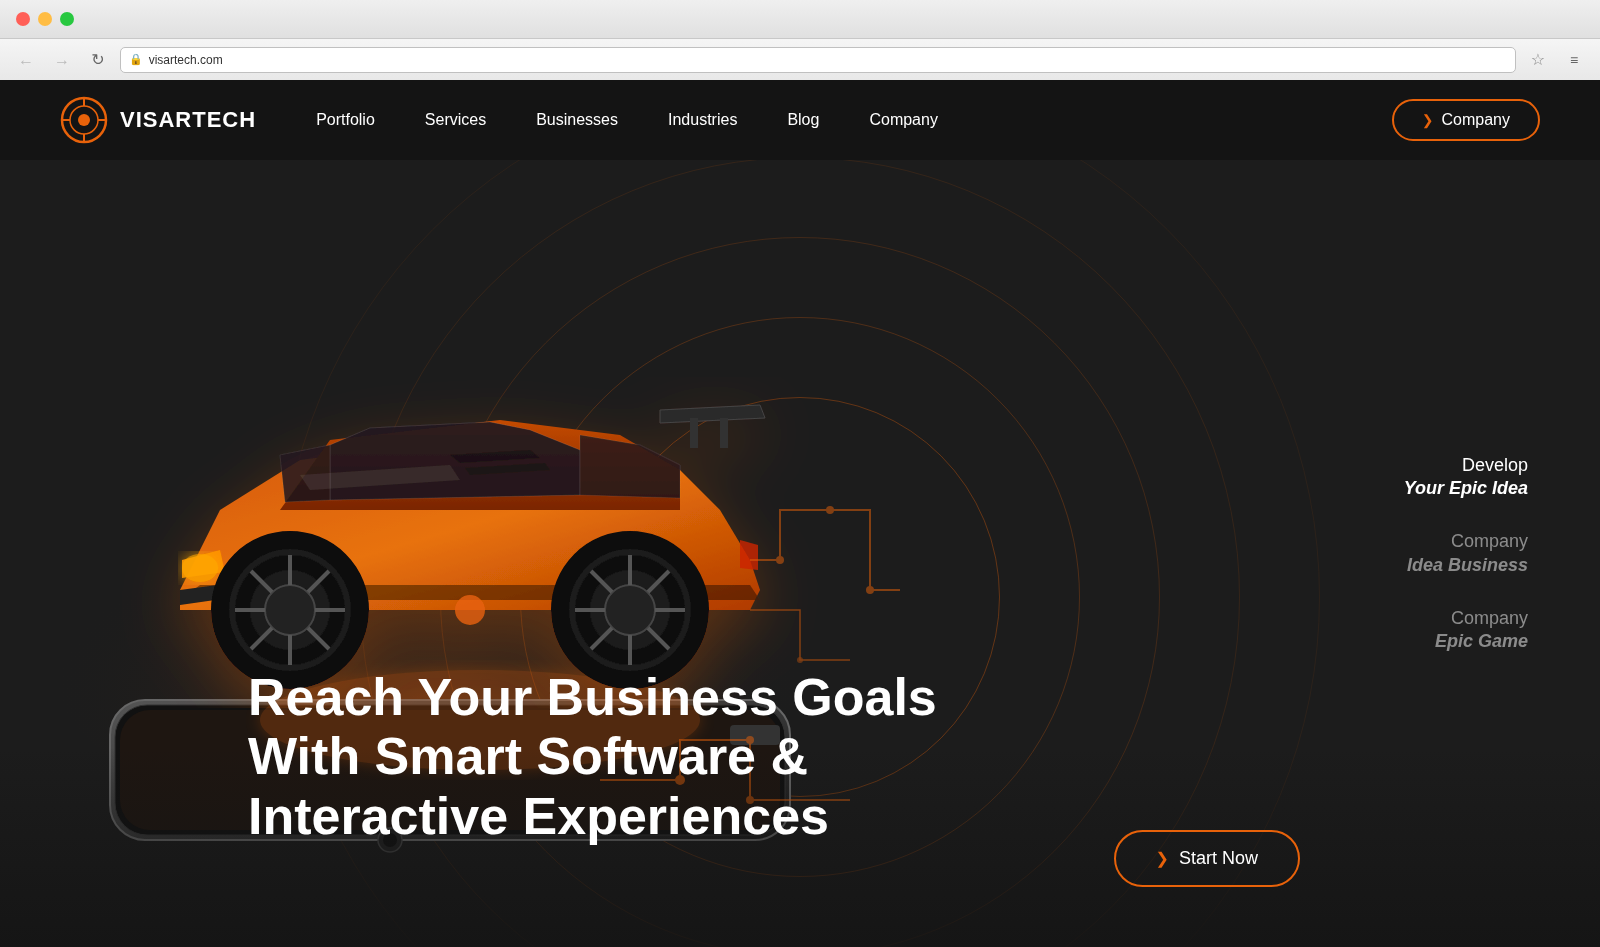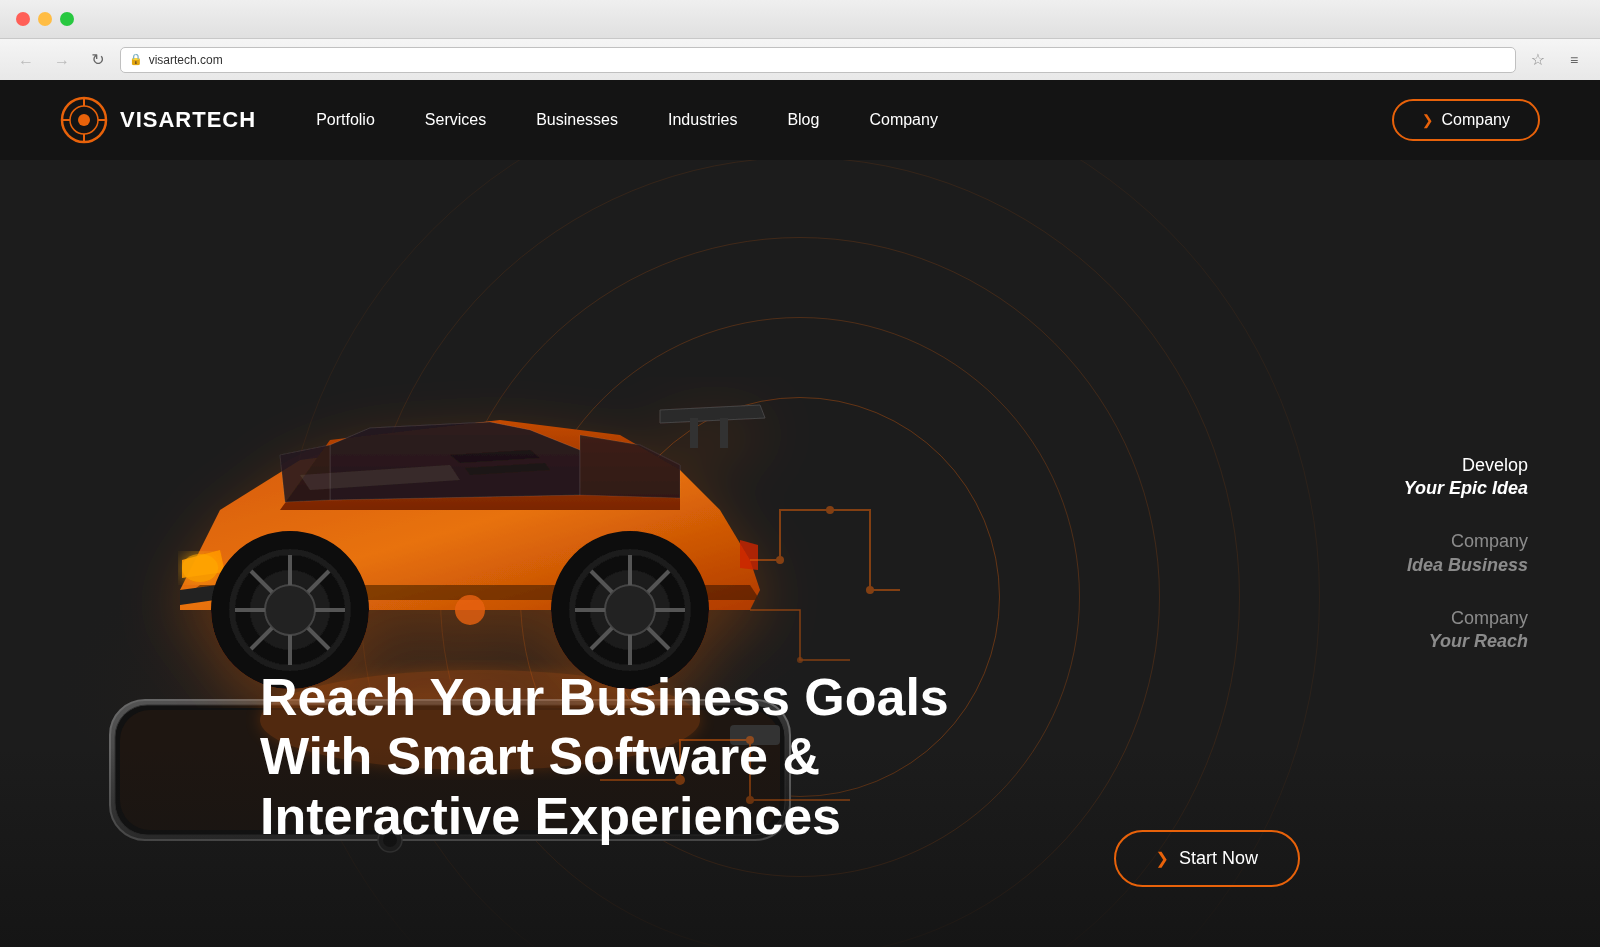--- a/index.html
+++ b/index.html
@@ -207,21 +207,21 @@
     .ring-1 { width: 400px; height: 400px; border-color: rgba(232,98,10,0.35); }
     .ring-2 { width: 560px; height: 560px; border-color: rgba(232,98,10,0.25); }
     .ring-3 { width: 720px; height: 720px; border-color: rgba(232,98,10,0.18); }
     .ring-4 { width: 880px; height: 880px; border-color: rgba(232,98,10,0.12); }
     .ring-5 { width: 1040px; height: 1040px; border-color: rgba(232,98,10,0.08); }
 
     
     .hero-text {
       position: absolute;
       bottom: 60px;
-      left: 260px;
+      left: 248px;
       z-index: 5;
       max-width: 700px;
     }
     .hero-title {
       font-size: 52px;
       font-weight: 800;
       color: white;
       line-height: 1.15;
       margin-bottom: 40px;
     }
@@ -538,18 +538,18 @@
       <div class="sidebar-item active">
         <span class="sidebar-item-line1">Develop</span>
         <span class="sidebar-item-line2">Your Epic Idea</span>
       </div>
       <div class="sidebar-item">
         <span class="sidebar-item-line1">Company</span>
         <span class="sidebar-item-line2">Idea Business</span>
       </div>
       <div class="sidebar-item">
         <span class="sidebar-item-line1">Company</span>
-        <span class="sidebar-item-line2">Your Reach</span>
+        <span class="sidebar-item-line2">Epic Game</span>
       </div>
     </div>
 
   </div>
 </div>
 
 </body></html>

